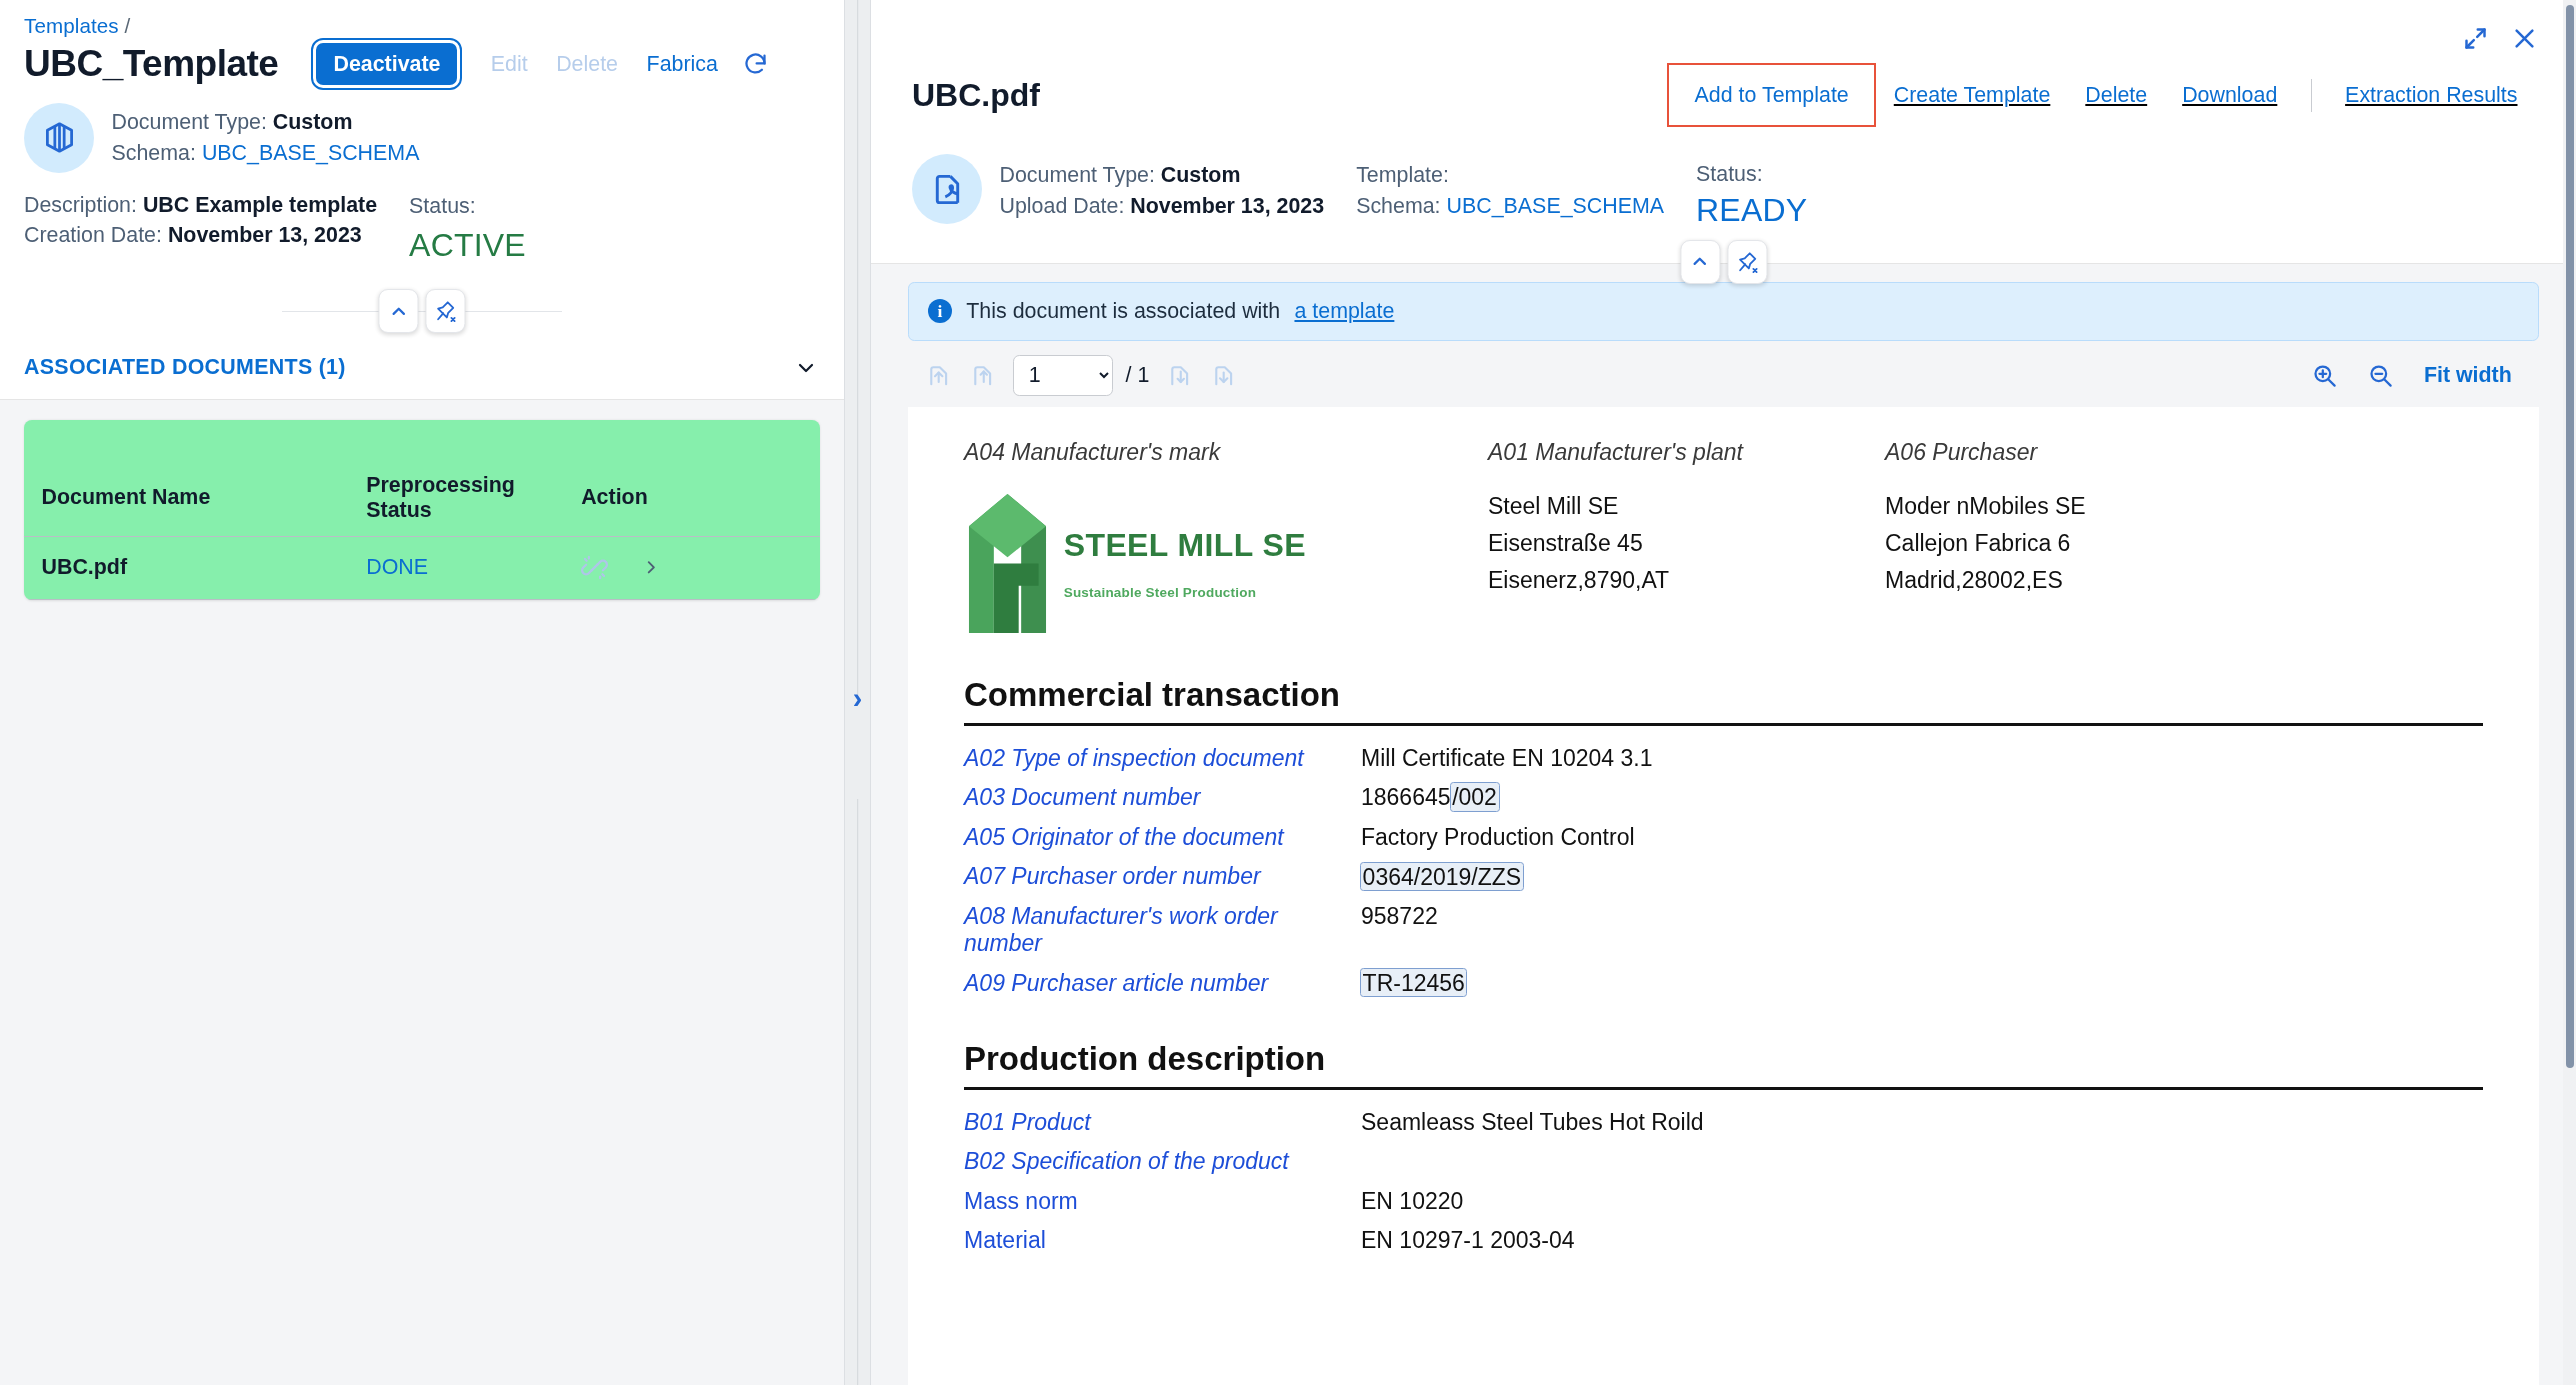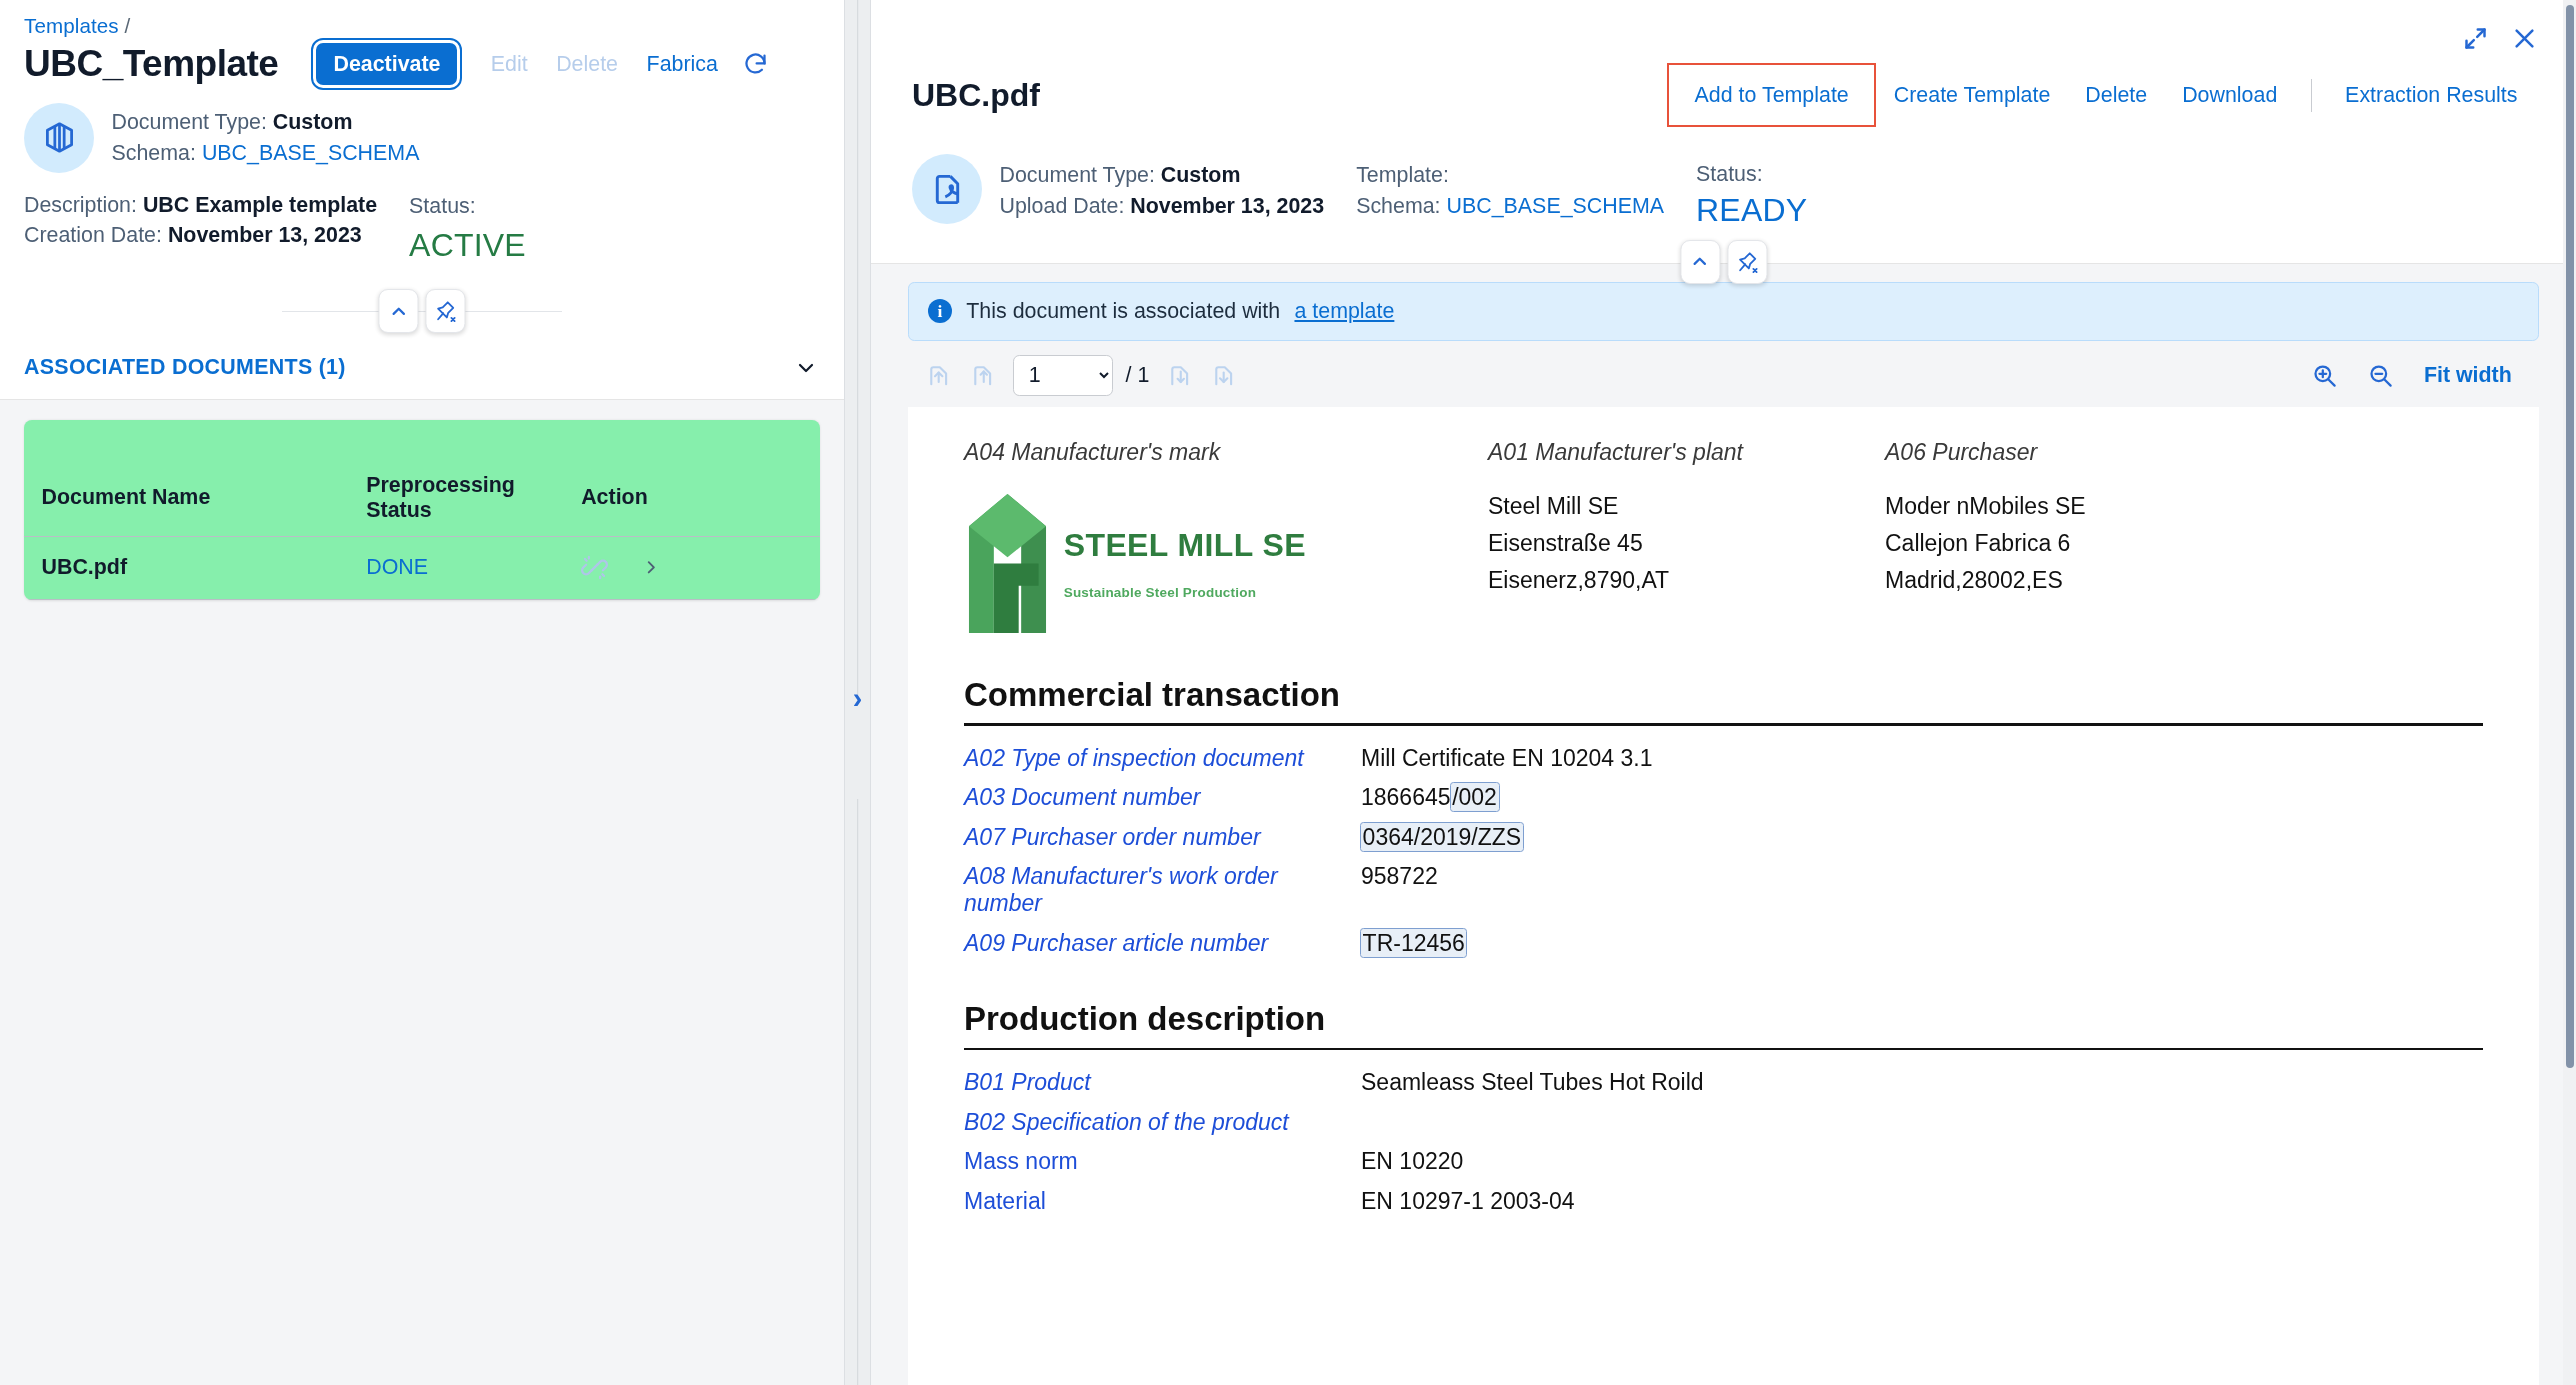--- a/index.html
+++ b/index.html
@@ -118,21 +118,21 @@
   }
 
   
   .right-panel {
     flex: 1 1 auto; height:1386px; background:#f4f5f7; position:relative; overflow:hidden;
   }
   .doc-header-card { background:#fff; padding: 0 41px; border-bottom: 0.8px solid #e5e5e5; position:relative;}
   .doc-top-icons { position:absolute; top: 25.4px; right: 38px; display:flex; gap: 22px; align-items:center; }
   .doc-title-row { display:flex; align-items:center; padding: 63px 0 0 0; }
   .doc-title { font-size: 32px; font-weight:700; color:#111b2b; }
-  .doc-actions { margin-left:auto; display:flex; align-items:center; gap: 0; }
+  .doc-actions { margin-left:auto; display:flex; align-items:center; gap: 0; text-decoration: underline; }
   .doc-actions .link-btn { font-size: 21.4px; padding: 8px 17.5px; }
   .highlight-box { border: 2.4px solid #e8523a; padding: 9.5px 8px; }
   .vsep { width:0.8px; height: 33px; background:#c9ccd1; margin: 0 16px; }
 
   .doc-meta-row { display:flex; align-items:flex-start; padding: 27px 0 0 0; }
   .doc-meta-cols { display:flex; align-items:flex-start; gap: 0; padding-top:6.3px;}
   .dm-col { padding-right: 32px; }
   .dm-col.a { min-width: 262px; }
   .dm-col.b { min-width: 238px; }
 
@@ -540,20 +540,24 @@
 
         <div class="kv-row">
           <div class="kv-k">A02 Type of inspection document</div>
           <div class="kv-v">Mill Certificate EN 10204 3.1</div>
         </div>
         <div class="kv-row">
           <div class="kv-k">A03 Document number</div>
           <div class="kv-v"><span>1866645</span><span class="hl">/002</span></div>
         </div>
         <div class="kv-row">
+          <div class="kv-k">A05 Originator of the document</div>
+          <div class="kv-v">Factory Production Control</div>
+        </div>
+        <div class="kv-row">
           <div class="kv-k">A07 Purchaser order number</div>
           <div class="kv-v"><span class="hl">0364/2019/ZZS</span></div>
         </div>
         <div class="kv-row">
           <div class="kv-k">A08 Manufacturer's work order number</div>
           <div class="kv-v">958722</div>
         </div>
         <div class="kv-row">
           <div class="kv-k">A09 Purchaser article number</div>
           <div class="kv-v"><span class="hl">TR-12456</span></div>

